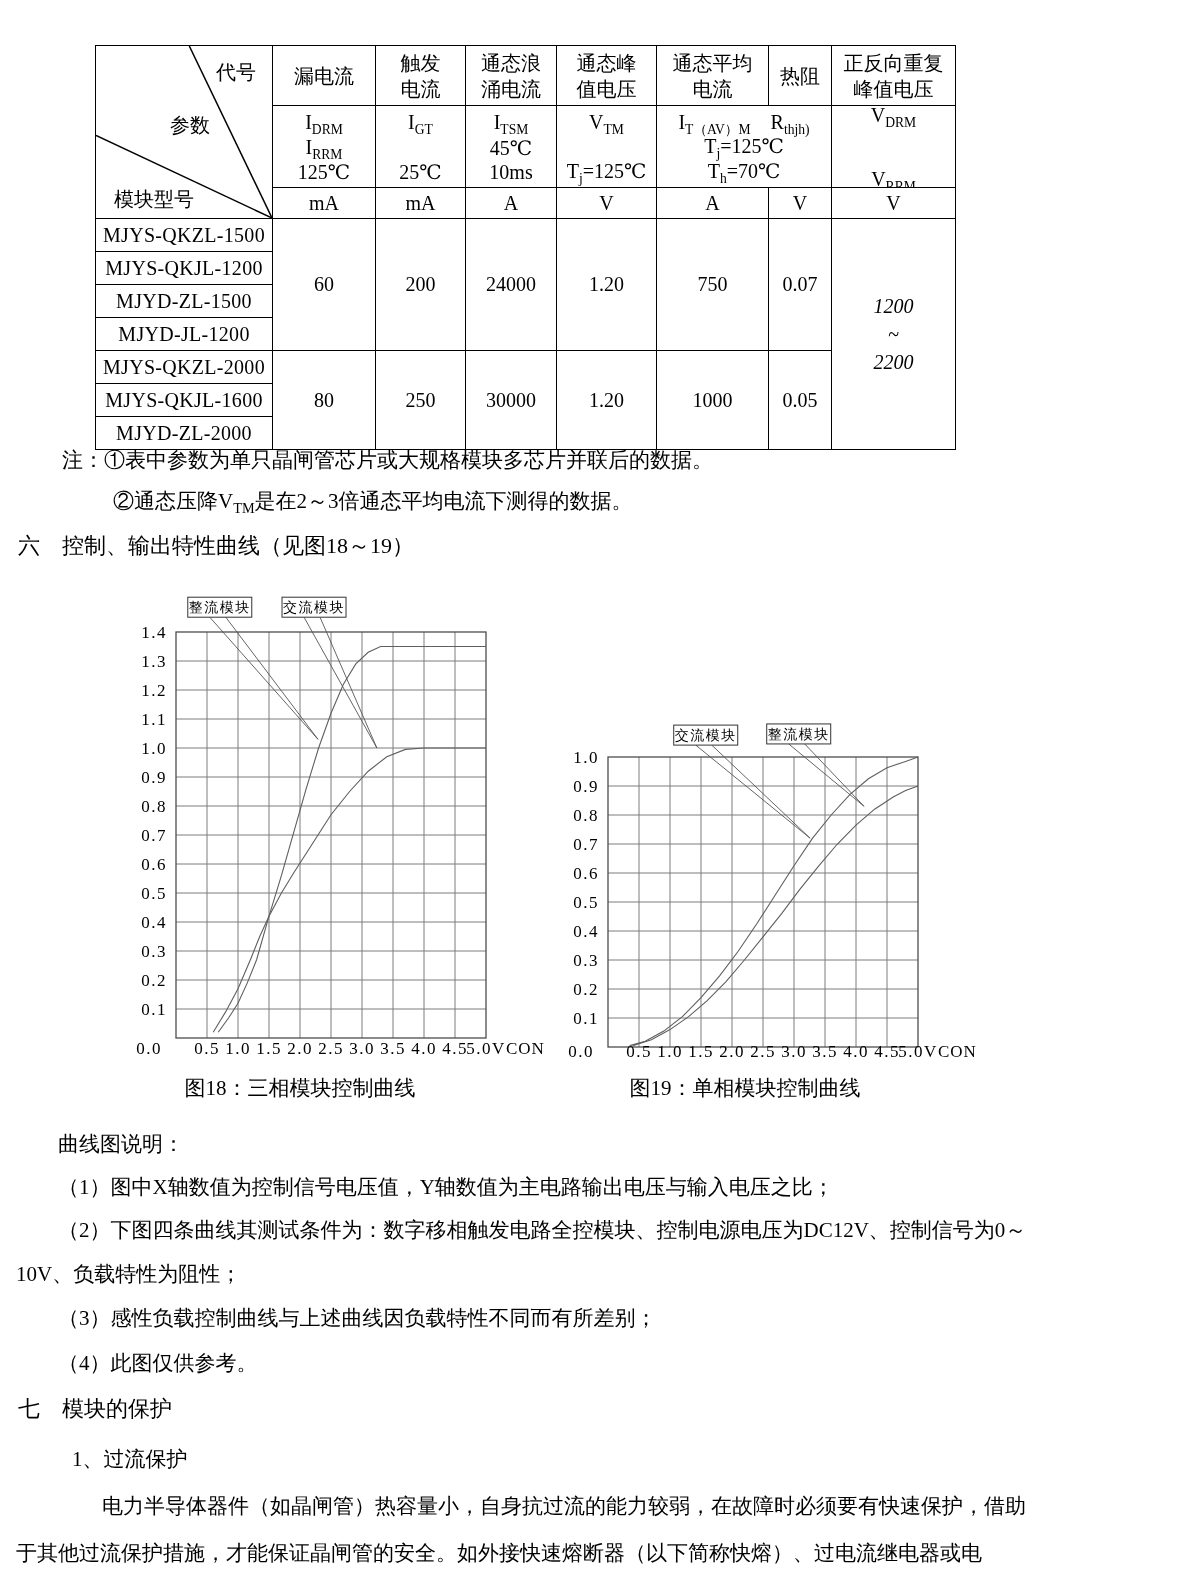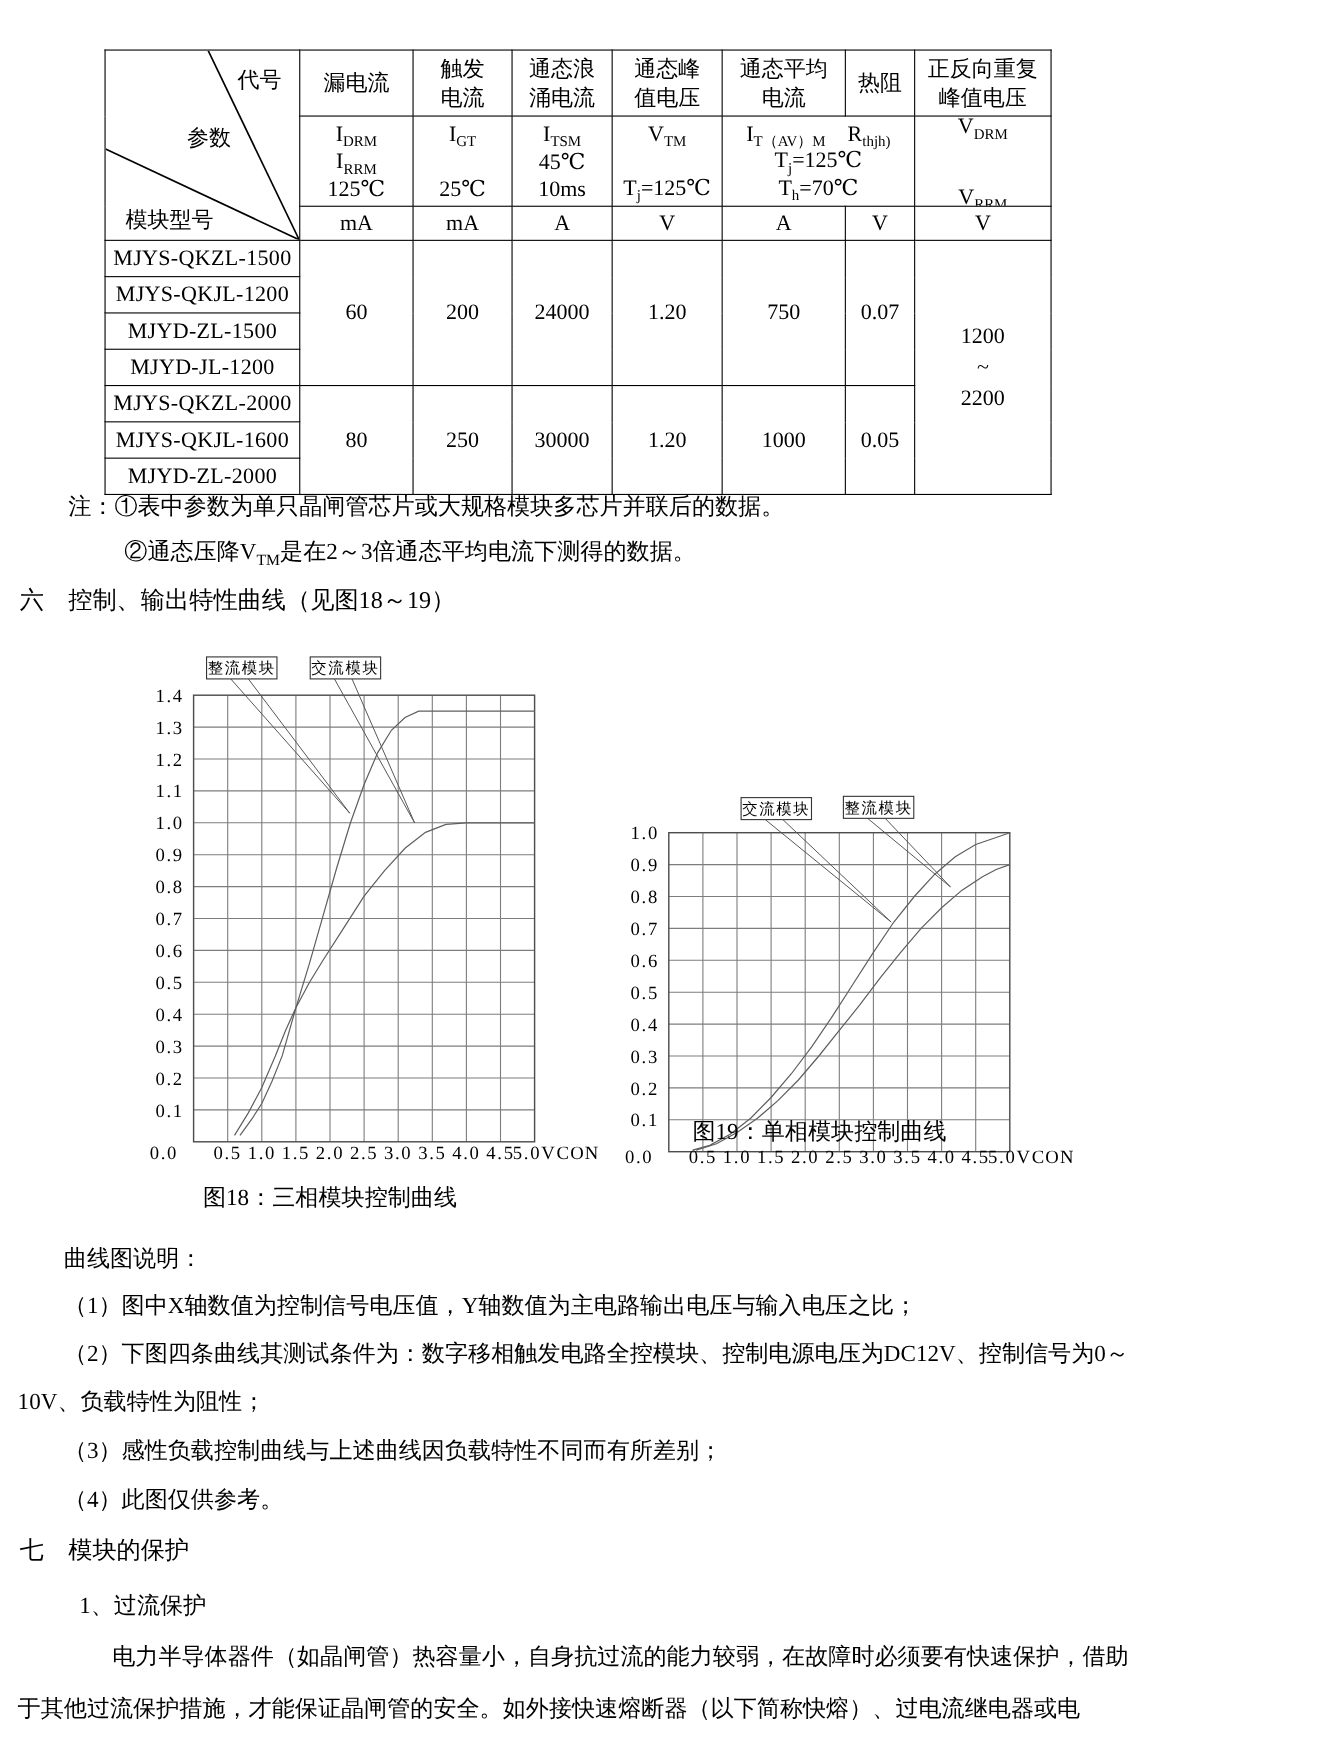--- a/index.html
+++ b/index.html
@@ -15,21 +15,21 @@
   table.params td{border:1.4px solid #000;text-align:center;vertical-align:middle;
       font-size:20px;padding:0;overflow:hidden;}
   tr.hr1{height:60px;margin-top:20px;} tr.hr2{height:82px;} tr.hr3{height:31px;} tr.br{height:33px;}
   td.model{text-align:left;padding-left:14px;font-size:19px;letter-spacing:0.3px;white-space:nowrap;}
   .rline{line-height:24px;white-space:pre;min-height:24px;}
   .lineswrap .rline{line-height:26px;min-height:26px;}
   .symwrap{height:74px;display:flex;flex-direction:column;justify-content:space-between;padding:3px 0;}
   .symwrap.center{justify-content:center;gap:40px;}
   td.corner{position:relative;}
   .corner-label{position:absolute;font-size:20px;white-space:nowrap;}
-  .vrange .rline{line-height:28px;}
+  .vrange .rline{line-height:28px;font-style:italic;}
   .caption{font-size:21px;text-align:center;white-space:nowrap;}
 </style>
 </head>
 <body>
 
 <div class="page">
 
   <div class="abs doc-title" style="left:95px;top:18px;width:860px;margin-top:24px;">续表7　晶闸管芯片详细参数</div>
 
   <table class="params abs" style="left:95px;top:45px;width:860px;">
@@ -307,21 +307,21 @@
       <line x1="166.72000000000003" y1="45.099999999999966" x2="265.12" y2="138.20000000000002" stroke="#555" stroke-width="0.9"></line>
       <rect x="128.72000000000003" y="25.099999999999966" width="64" height="20" fill="#fff" stroke="#333" stroke-width="1"></rect>
       <text x="160.72000000000003" y="40.099999999999966" text-anchor="middle" font-size="14" font-family="&quot;Liberation Serif&quot;,&quot;DejaVu Serif&quot;,serif" fill="#000" letter-spacing="1.5">交流模块</text>
       <line x1="243.72" y1="43.94" x2="319.06" y2="106.30000000000001" stroke="#555" stroke-width="0.9"></line>
       <line x1="259.72" y1="43.94" x2="319.06" y2="106.30000000000001" stroke="#555" stroke-width="0.9"></line>
       <rect x="221.72" y="23.939999999999998" width="64" height="20" fill="#fff" stroke="#333" stroke-width="1"></rect>
       <text x="253.72" y="38.94" text-anchor="middle" font-size="14" font-family="&quot;Liberation Serif&quot;,&quot;DejaVu Serif&quot;,serif" fill="#000" letter-spacing="1.5">整流模块</text>
     </svg>
 
   <div class="abs caption" style="left:65px;top:1074px;width:470px;">图18：三相模块控制曲线</div>
-  <div class="abs caption" style="left:510px;top:1014px;width:470px;font-family:Liberation Serif, serif;">图19：单相模块控制曲线</div>
+  <div class="abs caption" style="left:510px;top:1074px;width:470px;font-family:Liberation Serif, serif;">图19：单相模块控制曲线</div>
 
   <div class="abs txt" style="left:58px;top:1131px;">曲线图说明：</div>
   <div class="abs txt" style="left:58px;top:1174px;">（1）图中X轴数值为控制信号电压值，Y轴数值为主电路输出电压与输入电压之比；</div>
   <div class="abs txt" style="left:58px;top:1217px;">（2）下图四条曲线其测试条件为：数字移相触发电路全控模块、控制电源电压为DC12V、控制信号为0～</div>
   <div class="abs txt" style="left:16px;top:1261px;">10V、负载特性为阻性；</div>
   <div class="abs txt" style="left:58px;top:1305px;">（3）感性负载控制曲线与上述曲线因负载特性不同而有所差别；</div>
   <div class="abs txt" style="left:58px;top:1350px;">（4）此图仅供参考。</div>
 
   <div class="abs h2" style="left:18px;top:1394px;text-align:center;">七　模块的保护</div>
   <div class="abs txt" style="left:72px;top:1446px;">1、过流保护</div>

